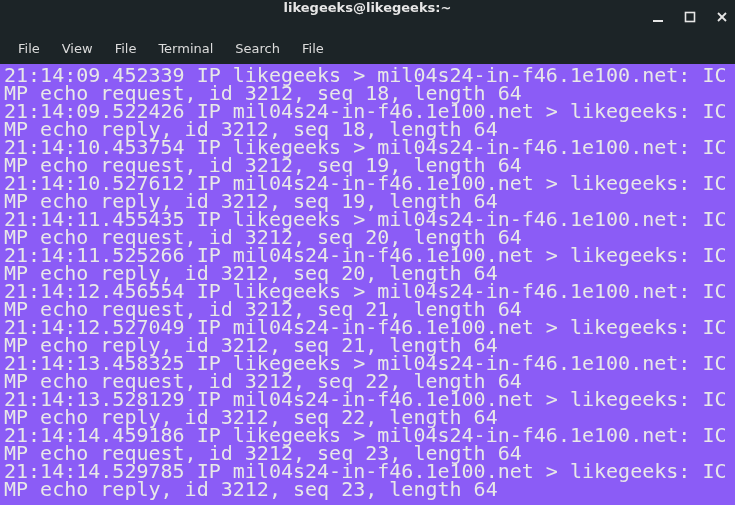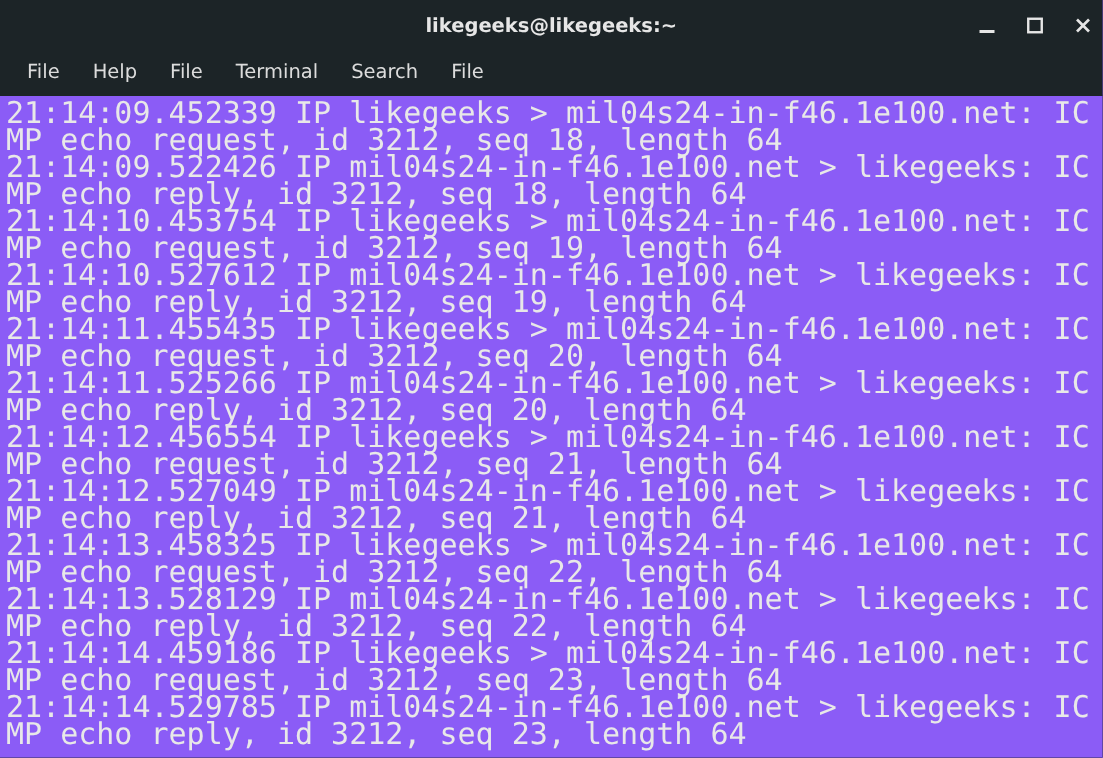--- a/index.html
+++ b/index.html
@@ -7,21 +7,20 @@
     width: 735px;
     height: 505px;
     background: #1c2427;
     font-family: "DejaVu Sans", "Liberation Sans", sans-serif;
     overflow: hidden;
   }
   .titlebar {
     height: 34px;
     background: #1c2427;
     display: flex;
-    align-items: center;
     justify-content: center;
     position: relative;
     color: #e6e6e6;
     font-size: 13px;
     font-weight: bold;
   }
   .title-text { user-select: none; }
   .window-controls {
     position: absolute;
     right: 6px;
@@ -91,21 +90,21 @@
       <svg viewBox="0 0 12 12">
           <line x1="2" y1="2" x2="10" y2="10" stroke="currentColor" stroke-width="1.8"></line>
           <line x1="10" y1="2" x2="2" y2="10" stroke="currentColor" stroke-width="1.8"></line>
         </svg>
     </span>
   </div>
 </div>
 
 <div class="menubar">
   <span class="menu-item">File</span>
-  <span class="menu-item">Help</span>
+  <span class="menu-item">View</span>
   <span class="menu-item">File</span>
   <span class="menu-item">Terminal</span>
   <span class="menu-item">Search</span>
   <span class="menu-item">File</span>
 </div>
 
 <div class="terminal" id="term">21:14:09.452339 IP likegeeks &gt; mil04s24-in-f46.1e100.net: ICMP echo request, id 3212, seq 18, length 64
 21:14:09.522426 IP mil04s24-in-f46.1e100.net &gt; likegeeks: ICMP echo reply, id 3212, seq 18, length 64
 21:14:10.453754 IP likegeeks &gt; mil04s24-in-f46.1e100.net: ICMP echo request, id 3212, seq 19, length 64
 21:14:10.527612 IP mil04s24-in-f46.1e100.net &gt; likegeeks: ICMP echo reply, id 3212, seq 19, length 64

